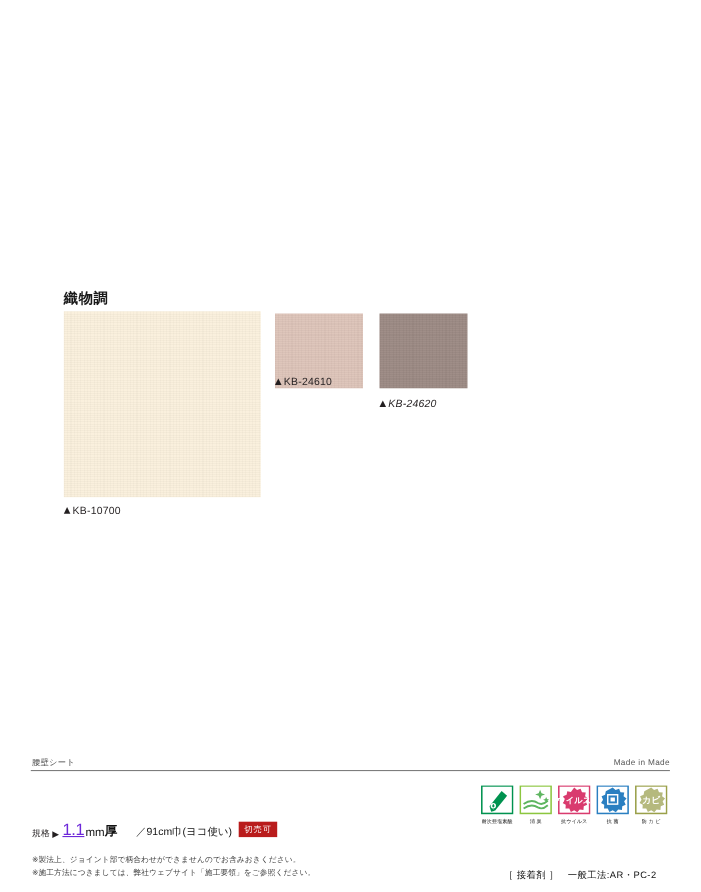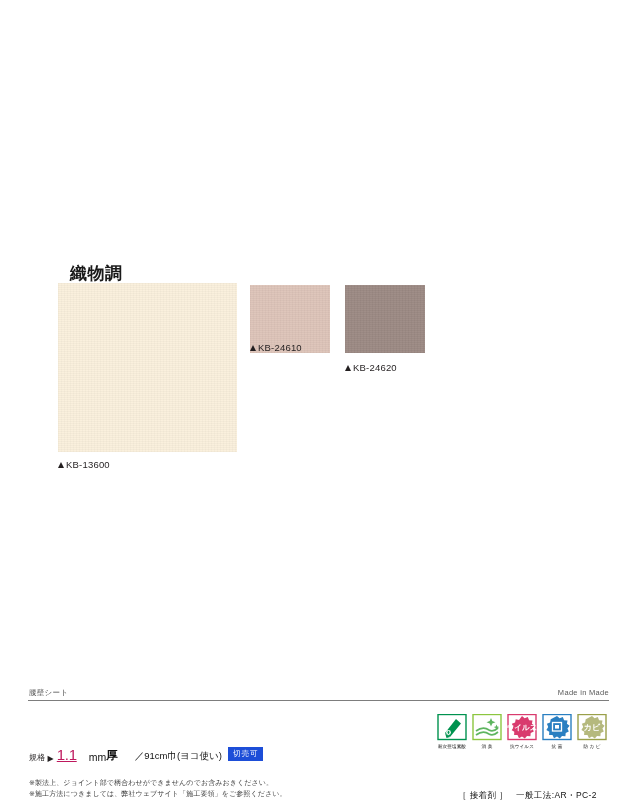--- a/index.html
+++ b/index.html
@@ -18,23 +18,23 @@
 
   .page {
     position: relative;
     width: 637px;
     height: 811px;
   }
 
   
   .section-title {
     position: absolute;
-    left: 70px;
+    left: 58px;
     top: 262px;
-    font-size: 17px;
+    font-size: 13px;
     font-weight: bold;
     letter-spacing: 0.5px;
     color: #1a1a1a;
   }
 
   
   .swatch-main {
     position: absolute;
     left: 58px;
     top: 283px;
@@ -74,21 +74,21 @@
 
   .swatch-label {
     position: absolute;
     font-size: 9.5px;
     color: #231f20;
     letter-spacing: 0.2px;
     white-space: nowrap;
   }
   .lbl-main { left: 58px; top: 459px; }
   .lbl-a    { left: 250px; top: 342px; }
-  .lbl-b    { left: 345px; top: 362px; }
+  .lbl-b    { left: 345px; top: 362px; font-style: italic; }
   .tri {
     display: inline-block;
     width: 0; height: 0;
     border-left: 3.6px solid transparent;
     border-right: 3.6px solid transparent;
     border-bottom: 6px solid #231f20;
     margin-right: 2px;
     vertical-align: 0px;
   }
 
@@ -132,42 +132,42 @@
     letter-spacing: 0.3px;
   }
   .spec-arrow {
     font-size: 8px;
     margin: 0 3px 0 2px;
     color: #231f20;
   }
   .spec-num {
     font-size: 15px;
     letter-spacing: -0.3px;
-    color: #be185d;
+    color: #6d28d9;
     text-decoration: underline;
   }
   .spec-unit {
     font-size: 10.5px;
     color: #111;
-    margin-left: 12px;
+    margin-left: 1px;
   }
   .spec-thick {
     font-size: 11.5px;
     font-weight: bold;
     color: #111;
     margin-left: 0px;
   }
   .spec-rest {
     font-size: 9.5px;
     color: #111;
     margin-left: 17px;
   }
   .spec-badge {
     margin-left: 6px;
-    background: #1d4ed8;
+    background: #b91c1c;
     color: #ffffff;
     font-size: 7.5px;
     padding: 2px 5px 2.5px 5px;
     letter-spacing: 1px;
     position: relative;
     top: -2px;
   }
 
   
   .fine-print {
@@ -226,21 +226,21 @@
 <body>
 
 <div class="page">
 
   <div class="section-title">織物調</div>
 
   <div class="swatch-main">
     <div class="swatch-fill" style="background: rgb(250, 240, 220);"></div>
   </div>
   <div class="swatch-label lbl-main">
-    <span class="tri"></span><span>KB-13600</span>
+    <span class="tri"></span><span>KB-10700</span>
   </div>
 
   <div class="swatch-small-a">
     <div class="swatch-fill" style="background: rgb(221, 196, 185);"></div>
   </div>
   <div class="swatch-label lbl-a">
     <span class="tri"></span><span>KB-24610</span>
   </div>
 
   <div class="swatch-small-b">

